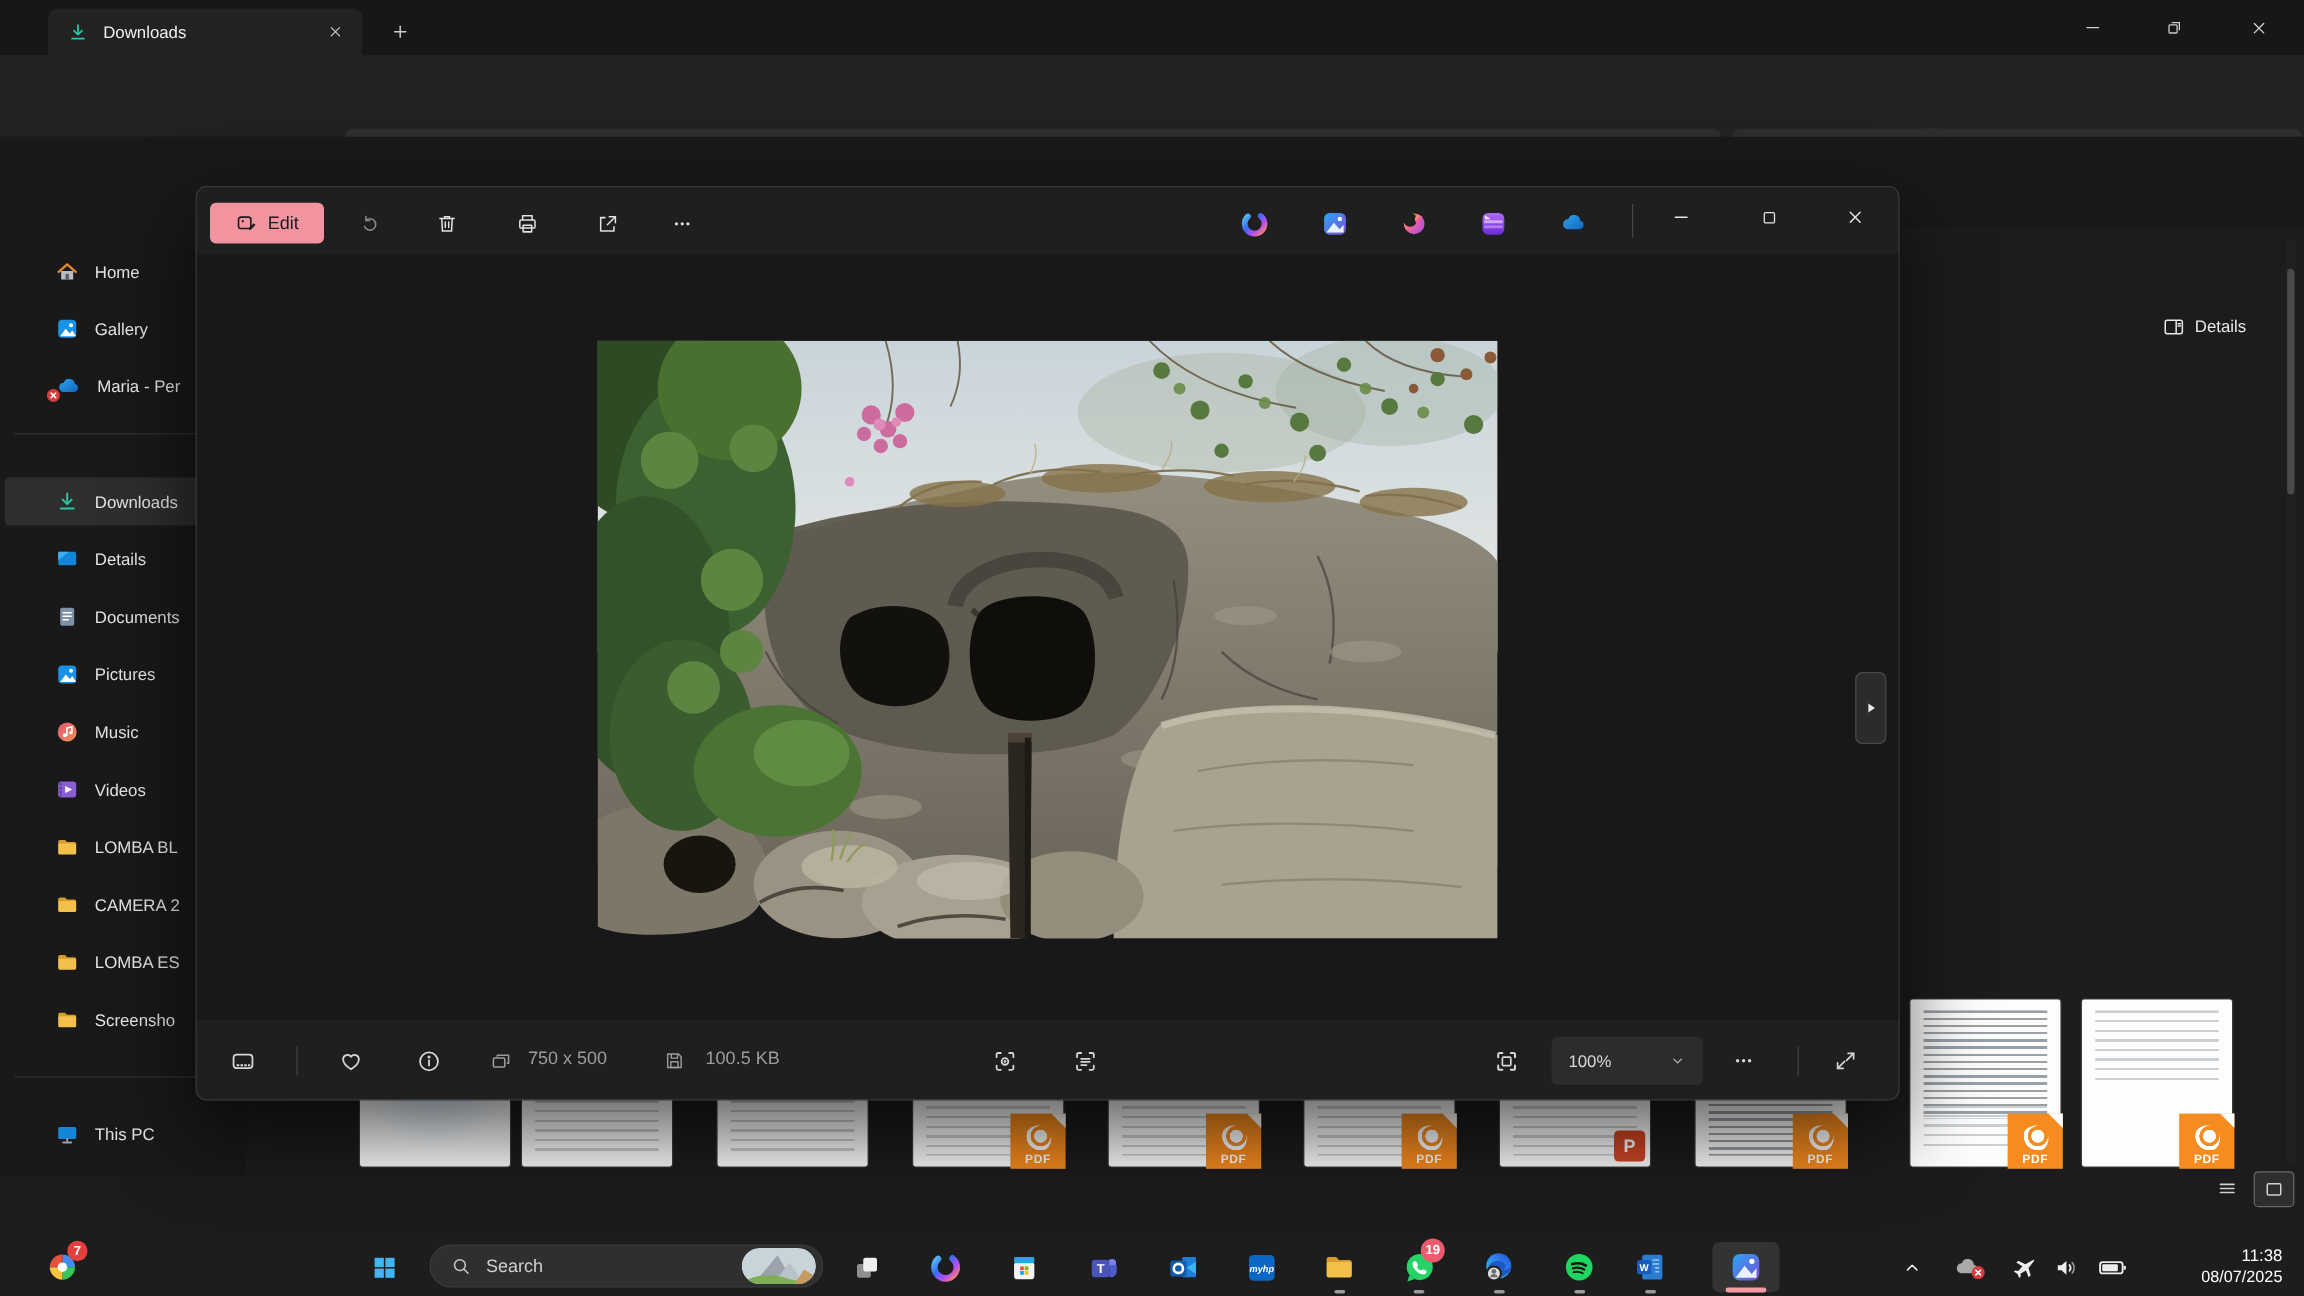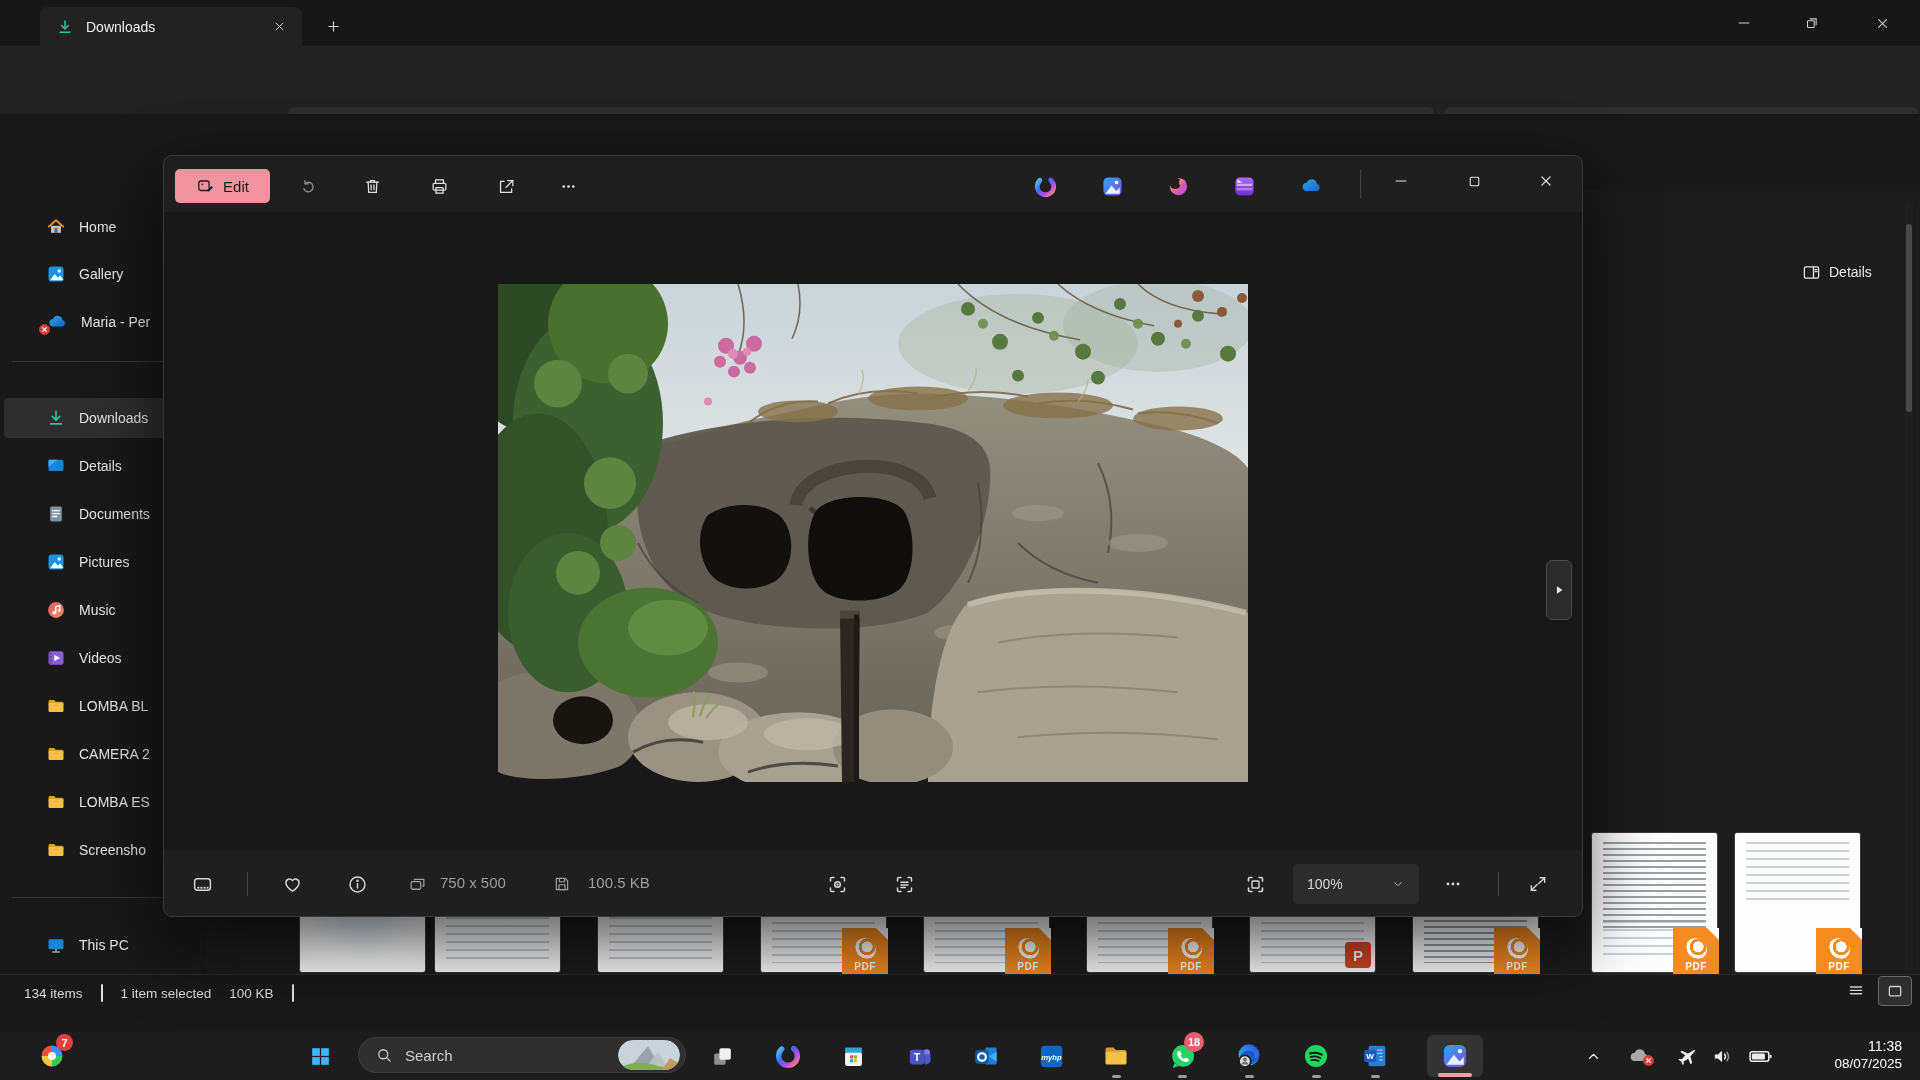--- a/index.html
+++ b/index.html
@@ -777,29 +777,20 @@
           <span class="swirl"></span>
           <span class="t">PDF</span>
         </div>
       </div>
   </div>
 
   <div class="abs" id="scrollbar">
       <div id="scrollthumb"></div>
     </div>
 
-  <div class="abs" id="statusbar">
-    <div class="r" style="height:36px;gap:18px;padding-left:24px;">
-      <span class="txt">134 items</span>
-      <span class="vsep"></span>
-      <span class="txt">1 item selected</span>
-      <span class="txt">100 KB</span>
-      <span class="vsep"></span>
-    </div>
-  </div>
   <span class="viewbtn" style="left:1840px">
       <svg class="ic" width="18" height="18">
         <use href="#i-listview"></use>
       </svg>
     </span>
   <span class="viewbtn sel" style="left:1878px">
       <svg class="ic" width="18" height="18">
         <use href="#i-gridview"></use>
       </svg>
     </span>
@@ -1144,21 +1135,21 @@
     <span class="tb" style="left:1092px">
         <svg class="ic" width="28" height="28">
           <use href="#i-folder"></use>
         </svg>
       </span>
     <span class="tb-dot" style="left:1112px"></span>
     <span class="tb" style="left:1158px">
       <svg class="ic" width="29" height="29">
           <use href="#i-whatsapp"></use>
         </svg>
-      <span class="badge" style="left:26px;top:0px;width:20px;height:20px;background:#ee5b6e;font-size:11px;">18</span>
+      <span class="badge" style="left:26px;top:0px;width:20px;height:20px;background:#ee5b6e;font-size:11px;">19</span>
     </span>
     <span class="tb-dot" style="left:1178px"></span>
     <span class="tb" style="left:1225px">
         <svg class="ic" width="28" height="28">
           <use href="#i-edge"></use>
         </svg>
       </span>
     <span class="tb-dot" style="left:1245px"></span>
     <span class="tb" style="left:1292px">
         <svg class="ic" width="28" height="28">

